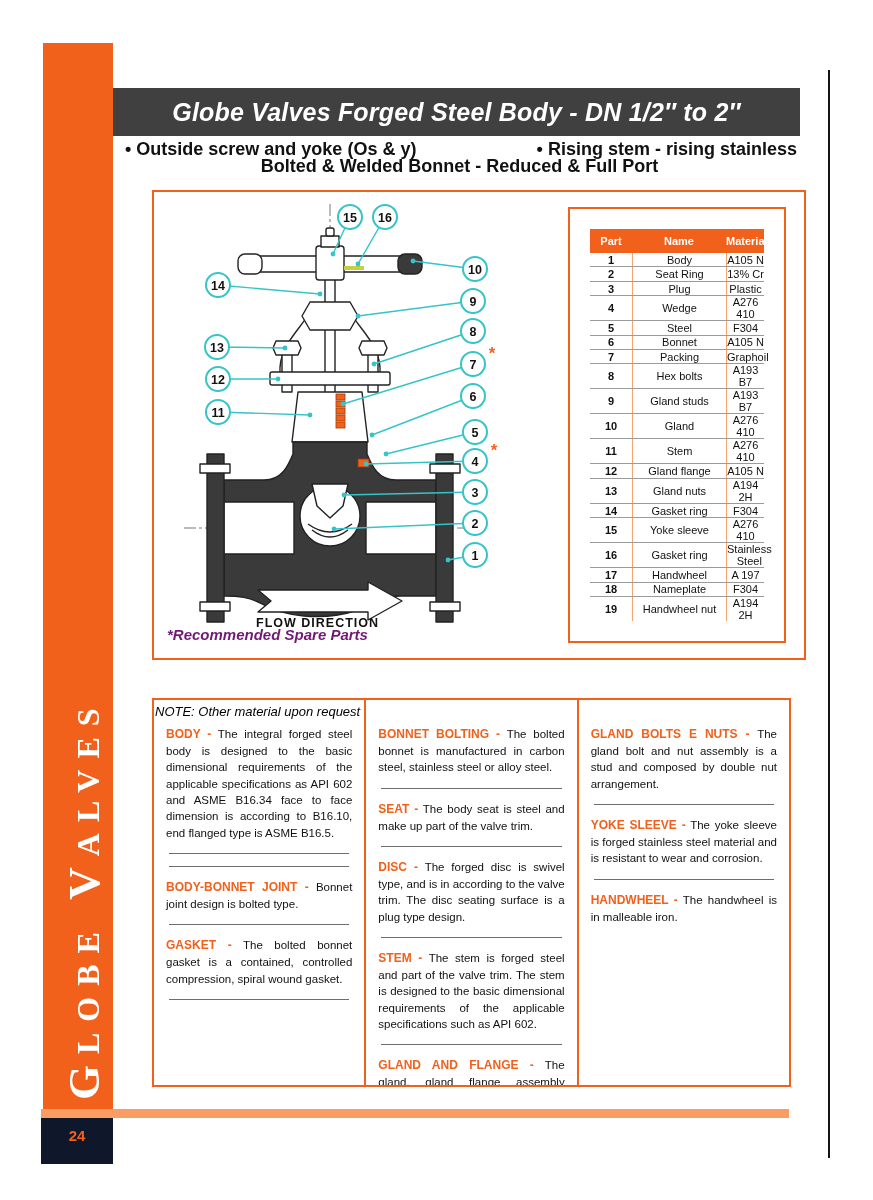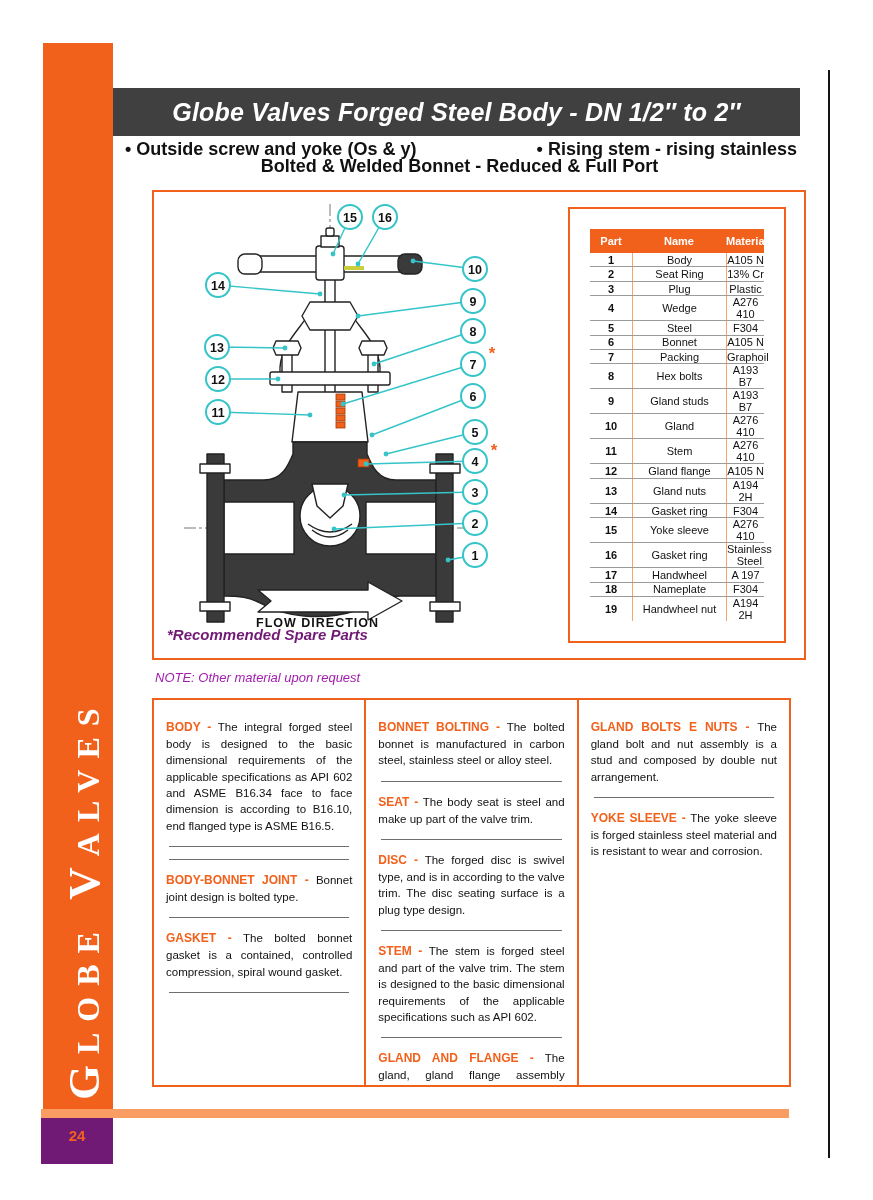--- a/index.html
+++ b/index.html
@@ -34,35 +34,35 @@
   .pt-header{display:grid;grid-template-columns:42px 94px 1fr;background:#F2611C;color:#fff;
         font-weight:bold;font-size:11px;height:24px;align-items:center;text-align:center;}
   .pt-body{display:flex;flex-direction:column;height:calc(100% - 24px);}
   .pt-row{flex:1;display:grid;grid-template-columns:42px 94px 1fr;align-items:center;
         text-align:center;font-size:11px;border-bottom:1px solid #9b9b9b;}
   .pt-row:last-child{border-bottom:none;}
   .pt-part{font-weight:bold;}
   .pt-name,.pt-mat{border-left:1px solid #F7A36E;align-self:stretch;display:flex;
         align-items:center;justify-content:center;}
 
-  .note-line{left:155px;top:670px;font-style:italic;font-size:13px;color:#a21caf;text-align:right;}
+  .note-line{left:155px;top:704px;font-style:italic;font-size:13px;color:#000000;text-align:right;}
 
   
   .desc-box{left:152px;top:698px;width:635px;height:385px;border:2px solid #F2611C;
         display:flex;box-sizing:content-box;}
-  .desc-col{flex:1;padding:19px 12px 8px;overflow:hidden;}
+  .desc-col{flex:1;padding:26px 12px 8px;overflow:hidden;}
   .desc-col + .desc-col{border-left:2px solid #F2611C;}
   .desc-item p{margin:0;font-size:11.5px;line-height:1.42;text-align:justify;color:#111;}
   .d-title{color:#F2611C;font-weight:bold;font-size:12px;}
   .sep{border-top:1.5px solid #6e6e6e;margin:12px 3px;}
   .desc-col:not(.keep-last-sep) > .sep:last-child{display:none;}
 
   
   .footer-bar{left:41px;top:1109px;width:748px;height:9px;background:#F99D62;}
-  .page-num{left:41px;top:1118px;width:72px;height:46px;background:#701a75;color:#F2611C;
+  .page-num{left:41px;top:1118px;width:72px;height:46px;background:#0f172a;color:#F2611C;
         font-weight:bold;font-size:15px;text-align:center;padding-top:9px;box-sizing:border-box;}
 
   
   svg text{font-family:"Liberation Sans",sans-serif;}
   .cl{stroke:#777;stroke-width:1;stroke-dasharray:12 3 3 3;fill:none;}
   .dk{fill:#3A3A3A;stroke:#222;stroke-width:1.4;stroke-linejoin:round;}
   .wt{fill:#fff;stroke:#222;stroke-width:1.4;stroke-linejoin:round;}
   .ln{fill:none;stroke:#222;stroke-width:1.4;}
   .pk{fill:#F2611C;stroke:#9c3a08;stroke-width:.8;}
   .lead{stroke:#35C4C8;stroke-width:1.4;fill:none;}
@@ -445,20 +445,23 @@
         <div class="desc-item">
           <p><span class="d-title">GLAND BOLTS E NUTS -</span> <span>The gland bolt and nut assembly is a stud and composed by double nut arrangement.</span></p>
         </div>
         <div class="sep"></div>
 
         <div class="desc-item">
           <p><span class="d-title">YOKE SLEEVE -</span> <span>The yoke sleeve is forged stainless steel material and is resistant to wear and corrosion.</span></p>
         </div>
         <div class="sep"></div>
 
+        <div class="desc-item">
+          <p><span class="d-title">HANDWHEEL -</span> <span>The handwheel is in malleable iron.</span></p>
+        </div>
 
       </div>
   </div>
 
   <div class="abs footer-bar"></div>
   <div class="abs page-num">
     <span>24</span>
   </div>
 
 </div>

